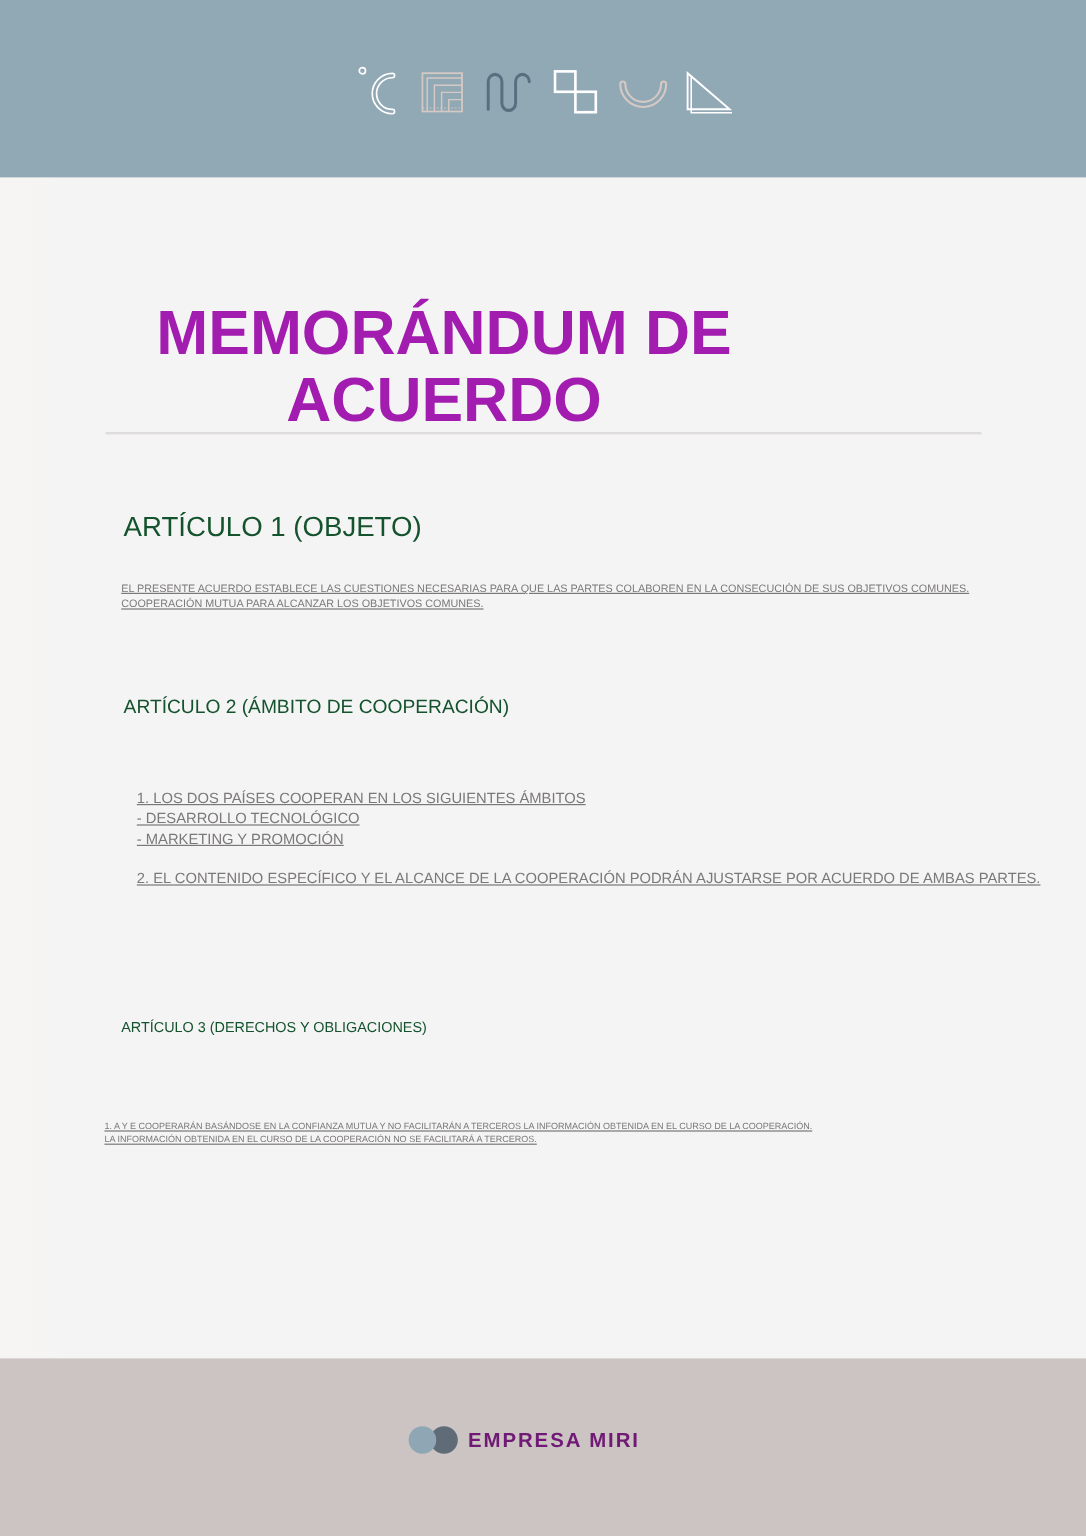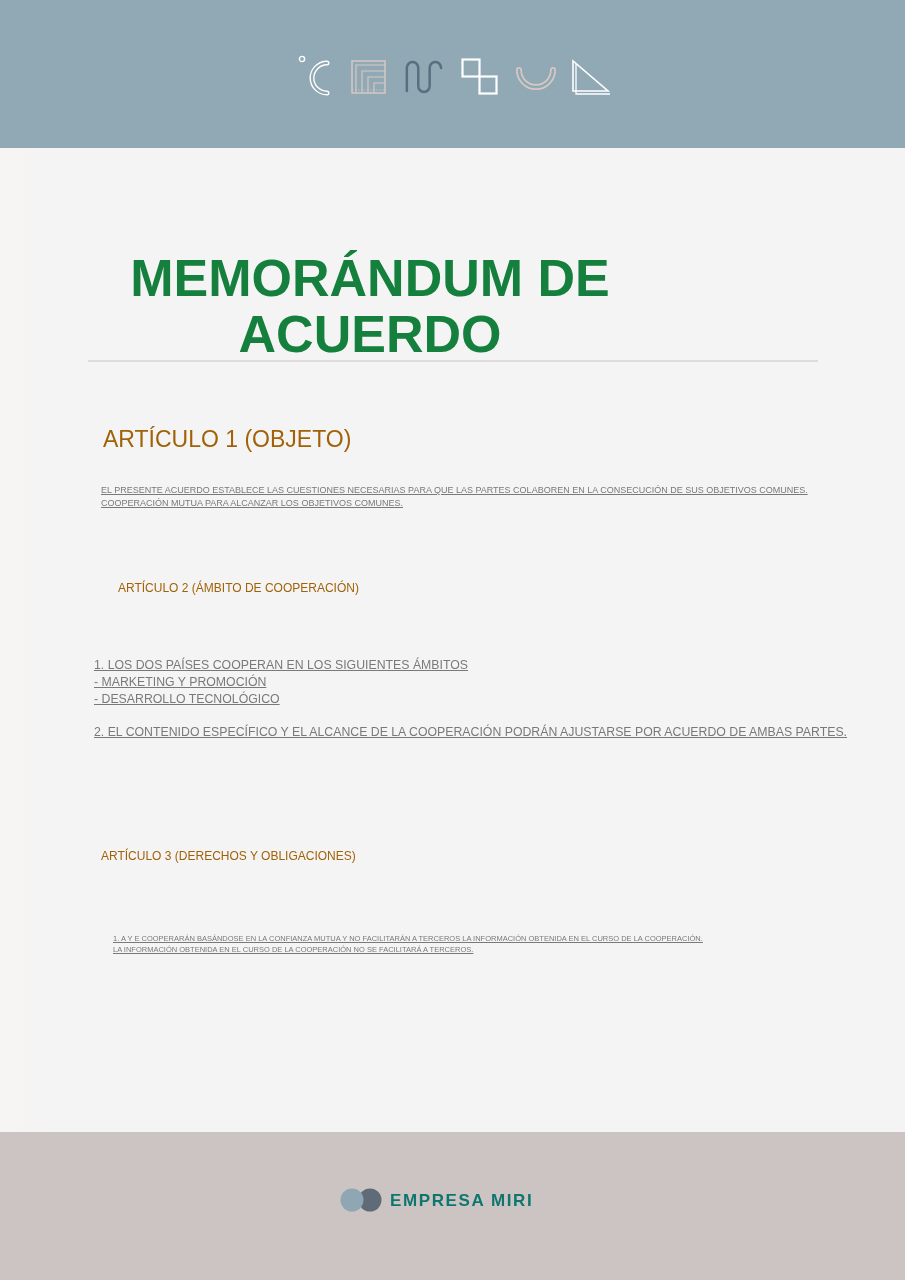--- a/index.html
+++ b/index.html
@@ -1,33 +1,33 @@
 <!DOCTYPE html>
 <html><head>
 <meta charset="utf-8">
 <style>
   * { margin: 0; padding: 0; box-sizing: border-box; }
   html, body { width: 905px; height: 1280px; overflow: hidden; }
   body { background: #f5f4f5; font-family: "Liberation Sans", "DejaVu Sans", sans-serif; position: relative; }
   .header { position: absolute; left: 0; top: 0; width: 905px; height: 148px; background: #91a8b5; }
   .main { position: absolute; left: 0; top: 148px; width: 905px; height: 984px; background: linear-gradient(90deg, #f6f5f2 0px, #f5f4f5 60px); }
-  .title { position: absolute; left: 0; width: 740px; top: 250px; text-align: center; font-size: 52px; font-weight: bold; color: #15803d; letter-spacing: 0px; line-height: 56px; }
+  .title { position: absolute; left: 0; width: 740px; top: 250px; text-align: center; font-size: 52px; font-weight: bold; color: #a21caf; letter-spacing: 0px; line-height: 56px; }
   .divider { position: absolute; left: 88px; top: 360px; width: 730px; height: 2px; background: #dedcdc; }
-  .h2 { position: absolute; color: #a16207; font-weight: normal; }
+  .h2 { position: absolute; color: #14532d; font-weight: normal; }
   .h2-1 { left: 103px; top: 426px; font-size: 23px; }
-  .h2-2 { left: 118px; top: 581px; font-size: 12px; }
+  .h2-2 { left: 103px; top: 581px; font-size: 16px; }
   .h2-3 { left: 101px; top: 849px; font-size: 12px; }
   .p { position: absolute; color: #7a7878; text-transform: uppercase; text-decoration: underline; }
   .p1 { left: 101px; top: 484px; font-size: 9px; line-height: 12.5px; }
-  .p2 { left: 94px; top: 657px; font-size: 12.3px; line-height: 16.8px; }
+  .p2 { left: 114px; top: 657px; font-size: 12.3px; line-height: 16.8px; }
   .p2 .gap { height: 16.8px; }
-  .p3 { left: 113px; top: 933px; font-size: 7.5px; line-height: 11px; }
+  .p3 { left: 87px; top: 933px; font-size: 7.5px; line-height: 11px; }
   .footer { position: absolute; left: 0; top: 1132px; width: 905px; height: 148px; background: #cbc4c3; }
   .logo { position: absolute; left: 339px; top: 1187px; width: 44px; height: 26px; }
-  .brand { position: absolute; left: 390px; top: 1191px; font-size: 17px; font-weight: bold; color: #0f766e; letter-spacing: 1.6px; }
+  .brand { position: absolute; left: 390px; top: 1191px; font-size: 17px; font-weight: bold; color: #701a75; letter-spacing: 1.6px; }
 </style>
 </head>
 <body>
 
 <div class="header">
 
   <svg style="position:absolute;left:298px;top:55px" width="36" height="44" viewBox="0 0 36 44">
     <circle cx="4" cy="4" r="2.6" fill="none" stroke="#fff" stroke-width="1.4"></circle>
     <path d="M29 8 A15 15 0 1 0 29 38" fill="none" stroke="#fff" stroke-width="5" stroke-linecap="round"></path>
     <path d="M29 8 A15 15 0 1 0 29 38" fill="none" stroke="#91a8b5" stroke-width="2.2" stroke-linecap="round"></path>
@@ -69,22 +69,22 @@
 
 <h2 class="h2 h2-1">ARTÍCULO 1 (OBJETO)</h2>
 <div class="p p1">
   <div>EL PRESENTE ACUERDO ESTABLECE LAS CUESTIONES NECESARIAS PARA QUE LAS PARTES COLABOREN EN LA CONSECUCIÓN DE SUS OBJETIVOS COMUNES.</div>
   <div>COOPERACIÓN MUTUA PARA ALCANZAR LOS OBJETIVOS COMUNES.</div>
 </div>
 
 <h2 class="h2 h2-2">ARTÍCULO 2 (ÁMBITO DE COOPERACIÓN)</h2>
 <div class="p p2">
   <div>1. LOS DOS PAÍSES COOPERAN EN LOS SIGUIENTES ÁMBITOS</div>
+  <div>- DESARROLLO TECNOLÓGICO</div>
   <div>- MARKETING Y PROMOCIÓN</div>
-  <div>- DESARROLLO TECNOLÓGICO</div>
   <div class="gap"></div>
   <div>2. EL CONTENIDO ESPECÍFICO Y EL ALCANCE DE LA COOPERACIÓN PODRÁN AJUSTARSE POR ACUERDO DE AMBAS PARTES.</div>
 </div>
 
 <h2 class="h2 h2-3">ARTÍCULO 3 (DERECHOS Y OBLIGACIONES)</h2>
 <div class="p p3">
   <div>1. A Y E COOPERARÁN BASÁNDOSE EN LA CONFIANZA MUTUA Y NO FACILITARÁN A TERCEROS LA INFORMACIÓN OBTENIDA EN EL CURSO DE LA COOPERACIÓN.</div>
   <div>LA INFORMACIÓN OBTENIDA EN EL CURSO DE LA COOPERACIÓN NO SE FACILITARÁ A TERCEROS.</div>
 </div>
 

